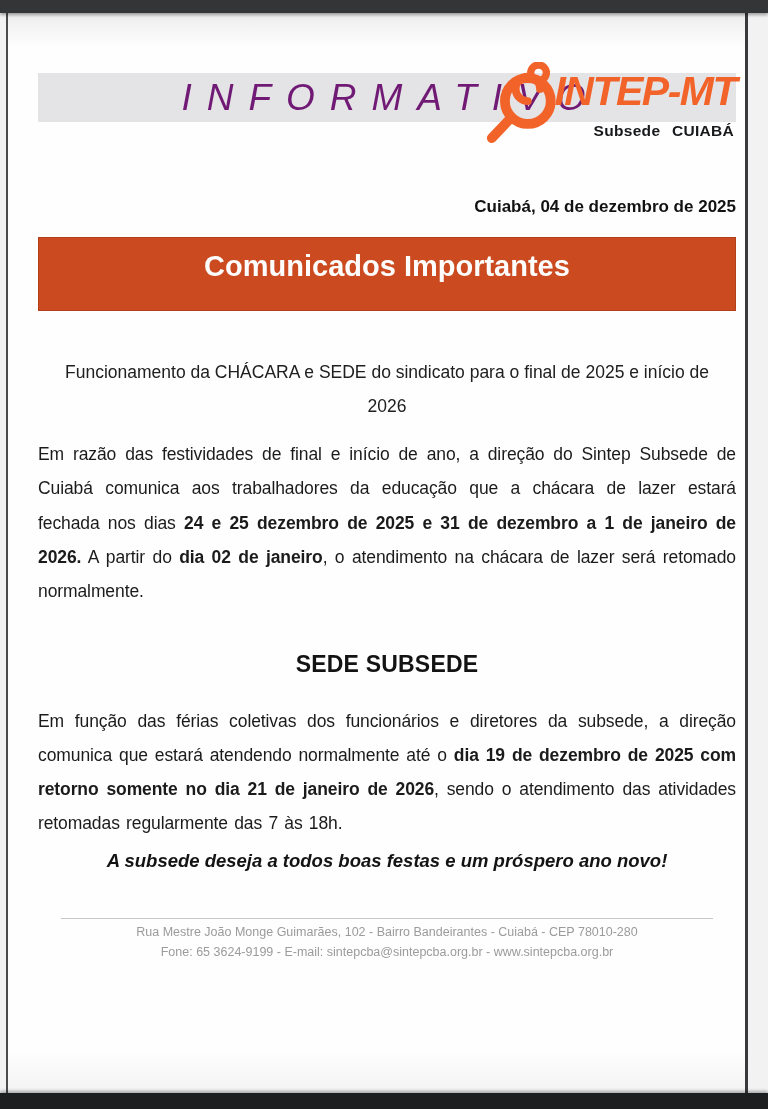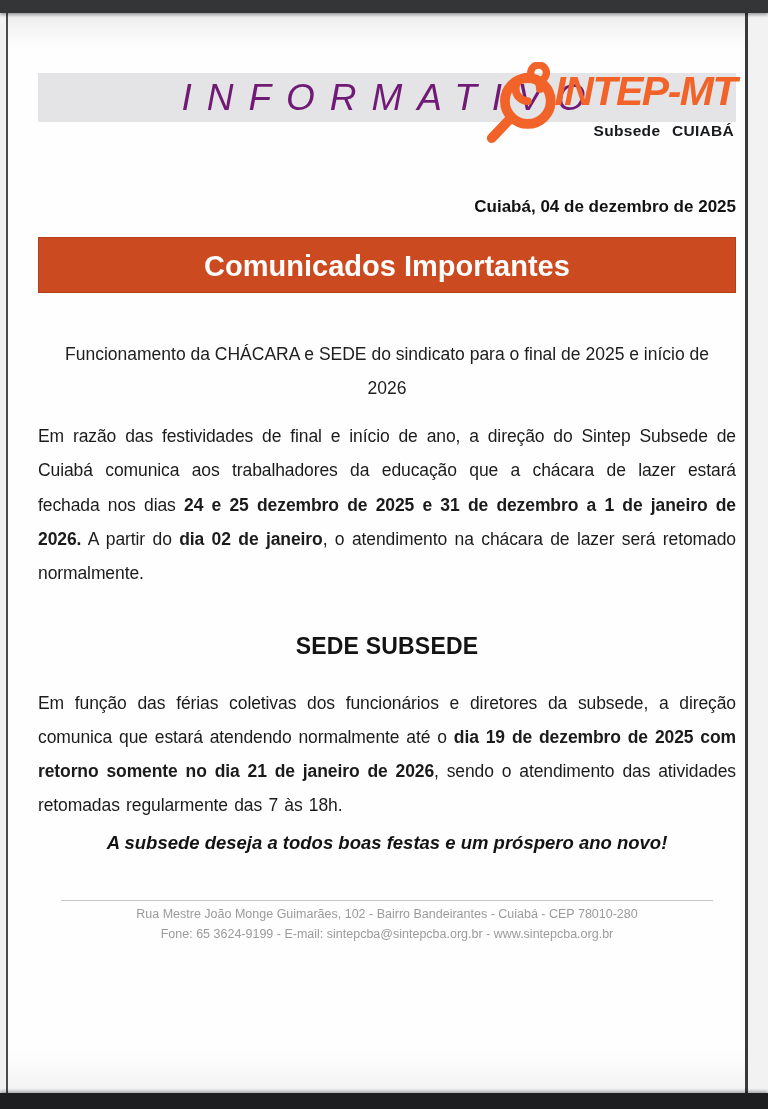--- a/index.html
+++ b/index.html
@@ -51,21 +51,21 @@
     font-weight:bold;color:#17181a;font-size:15.5px;letter-spacing:.3px;
     word-spacing:7px;margin-top:-24px;padding-right:2px;
   }
 
   .dateline{
     margin-top:40px;text-align:right;font-weight:bold;
     font-size:17px;color:#121212;
   }
 
   .banner{
-    margin-top:20px;height:56px;line-height:56px;
+    margin-top:20px;height:74px;line-height:56px;
     background:#cb4a1f;border:1px solid #b2401a;box-sizing:border-box;
     text-align:center;color:#fdfdfd;font-weight:bold;font-size:29px;
   }
 
   .intro{
     margin-top:44px;text-align:center;color:#202020;
     font-size:17.5px;line-height:1.95;padding:0 14px;
   }
 
   .section-heading{

